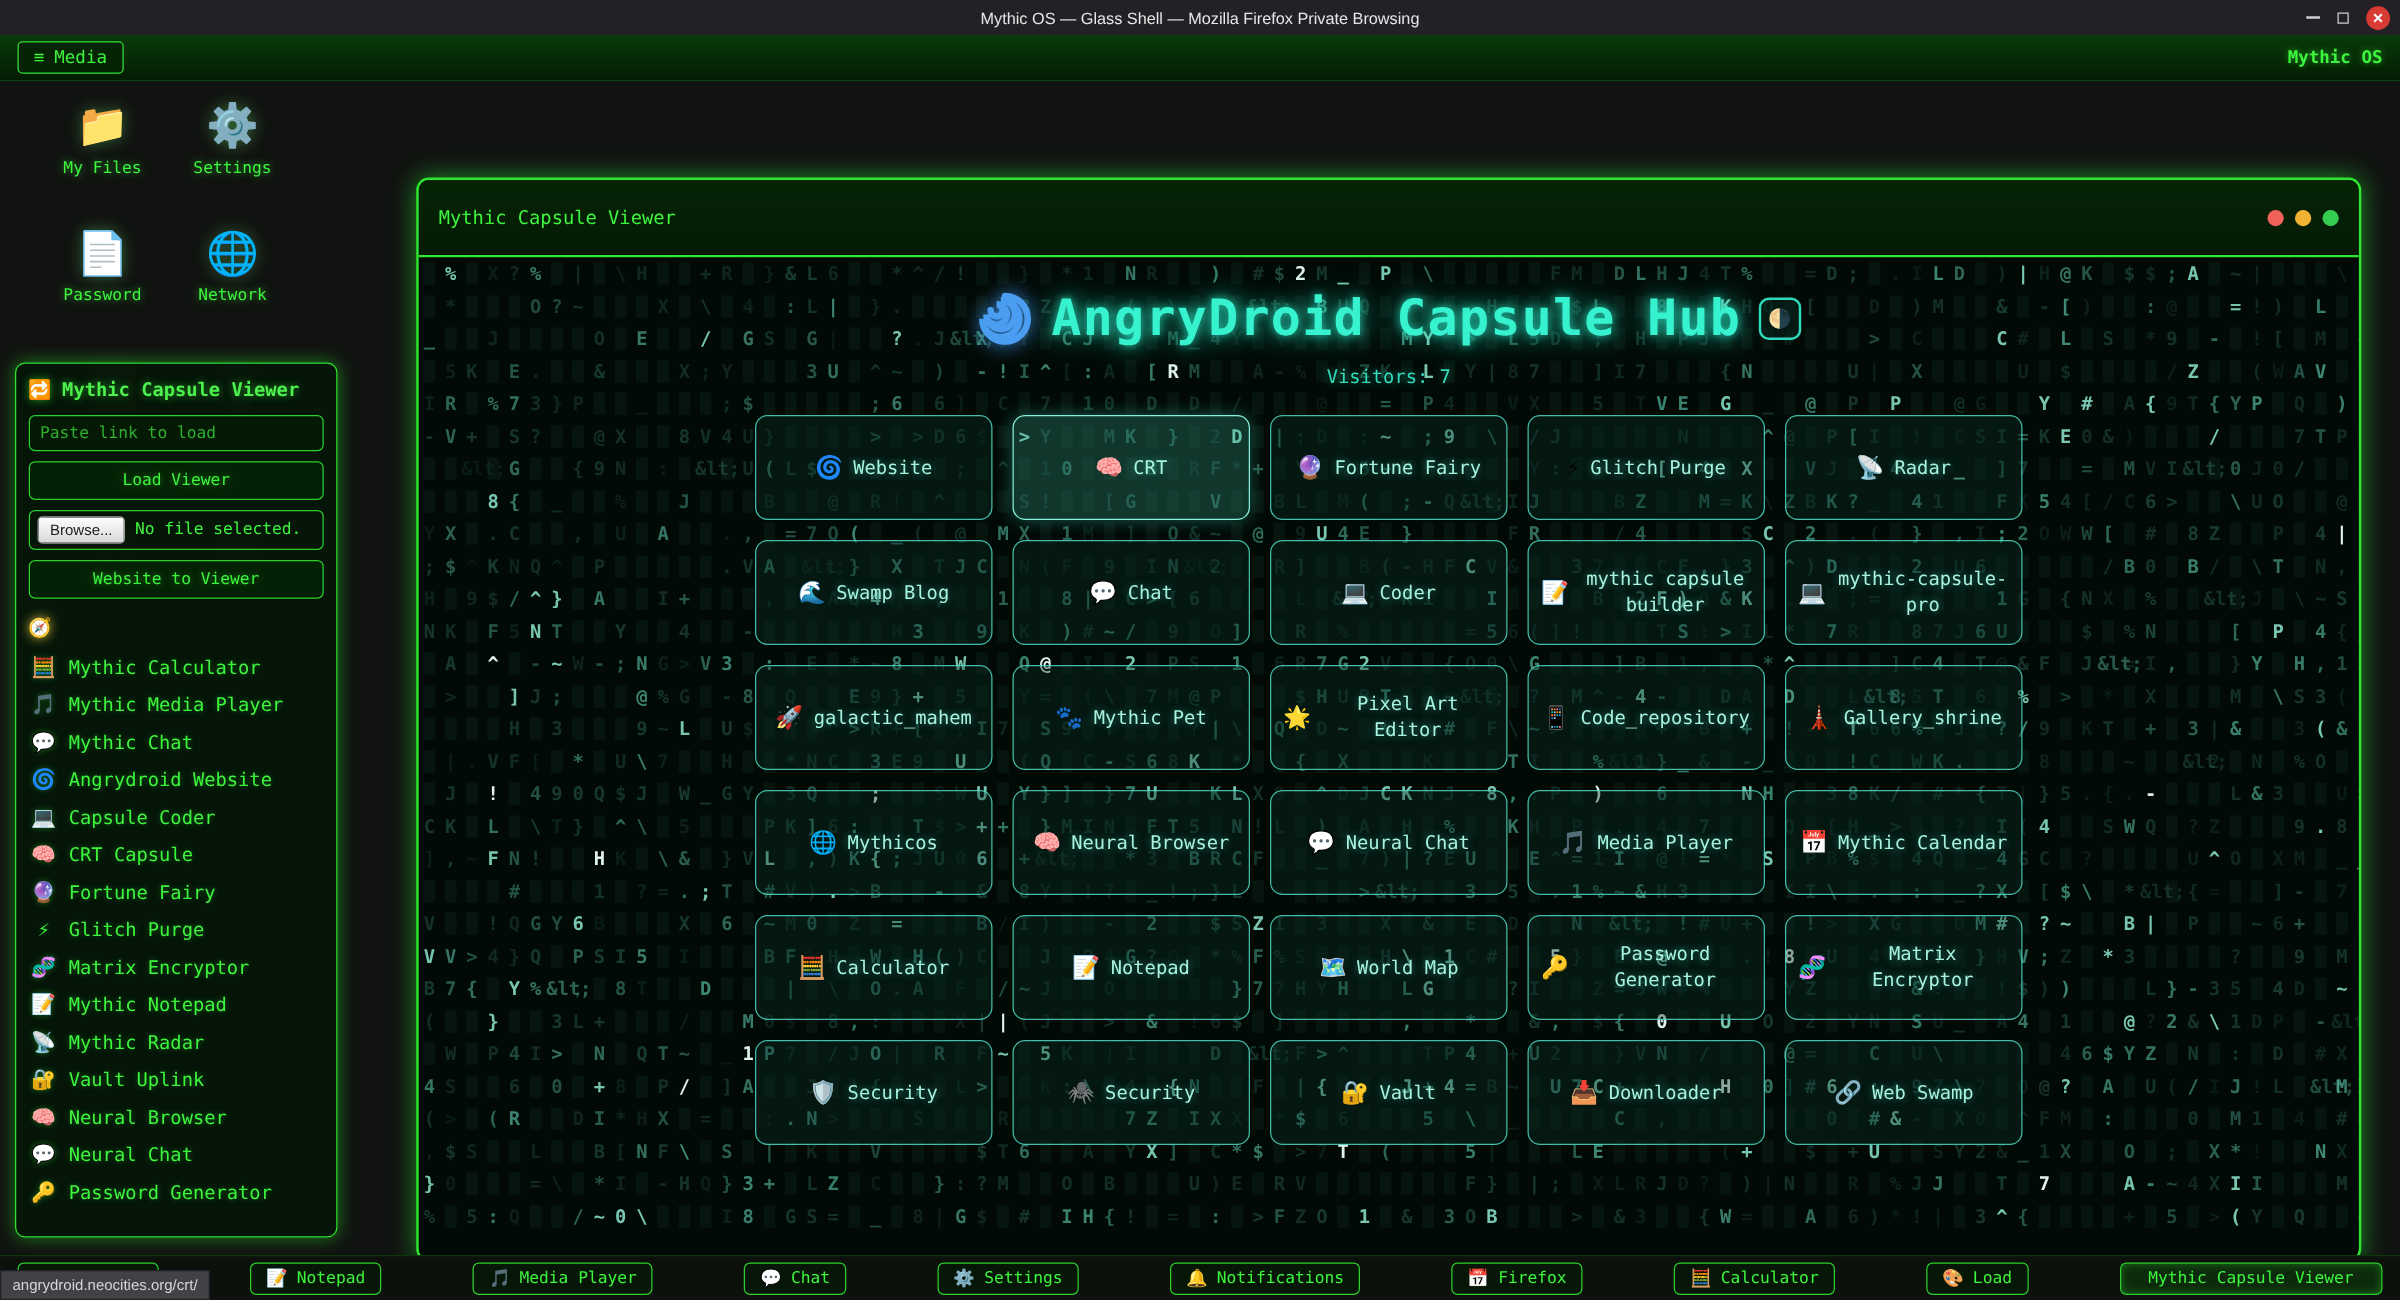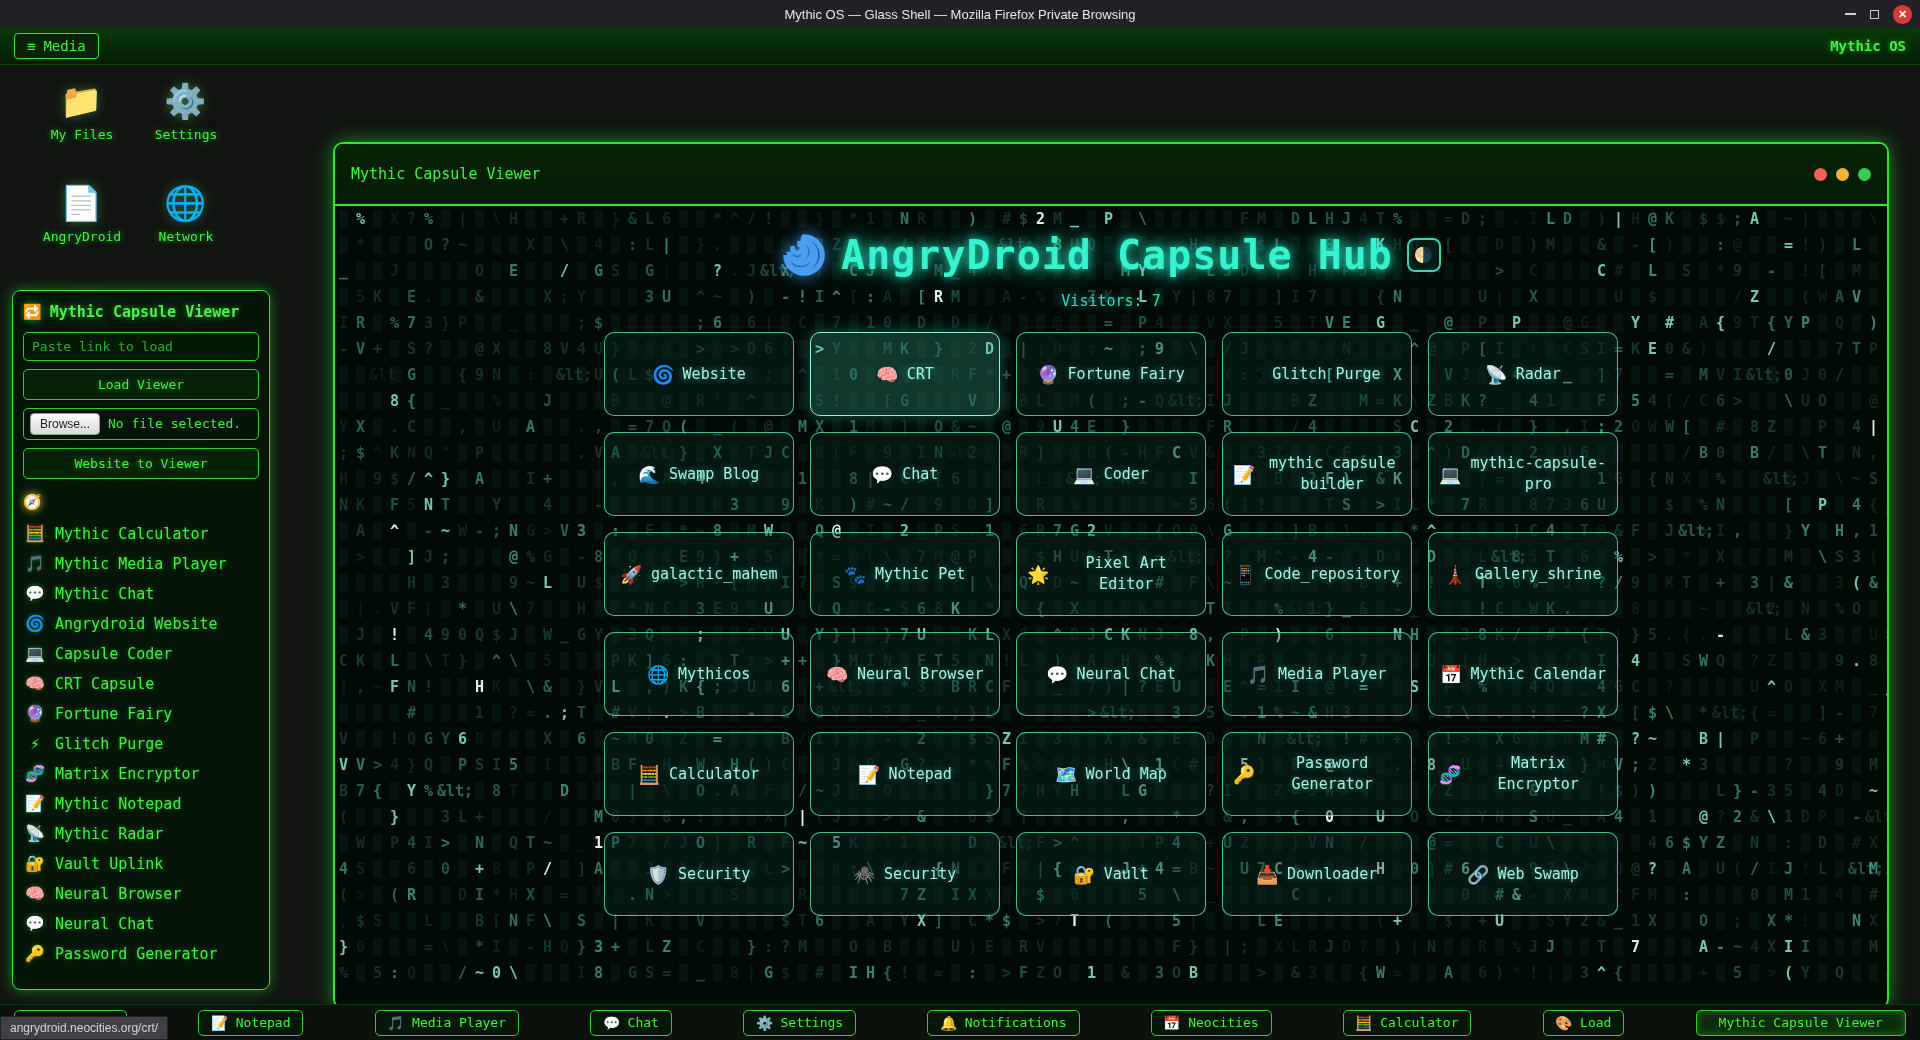--- a/index.html
+++ b/index.html
@@ -154,21 +154,21 @@
       <div class="dicon">
         <span class="ic">📁</span>
         <span class="lb">My Files</span>
       </div>
       <div class="dicon">
         <span class="ic">⚙️</span>
         <span class="lb">Settings</span>
       </div>
       <div class="dicon">
         <span class="ic">📄</span>
-        <span class="lb">AngryDroid</span>
+        <span class="lb">Password</span>
       </div>
       <div class="dicon">
         <span class="ic">🌐</span>
         <span class="lb">Network</span>
       </div>
     </div>
 
   <aside class="sidebar">
     <div class="sb-title">
       <span>🔁</span>
@@ -450,21 +450,21 @@
     <button class="tb-btn">
       <span class="ti">⚙️</span>
       <span>Settings</span>
     </button>
     <button class="tb-btn">
       <span class="ti">🔔</span>
       <span>Notifications</span>
     </button>
     <button class="tb-btn">
       <span class="ti">📅</span>
-      <span>Neocities</span>
+      <span>Firefox</span>
     </button>
     <button class="tb-btn">
       <span class="ti">🧮</span>
       <span>Calculator</span>
     </button>
     <button class="tb-btn">
       <span class="ti">🎨</span>
       <span>Load</span>
     </button>
     <button class="tb-btn active">

